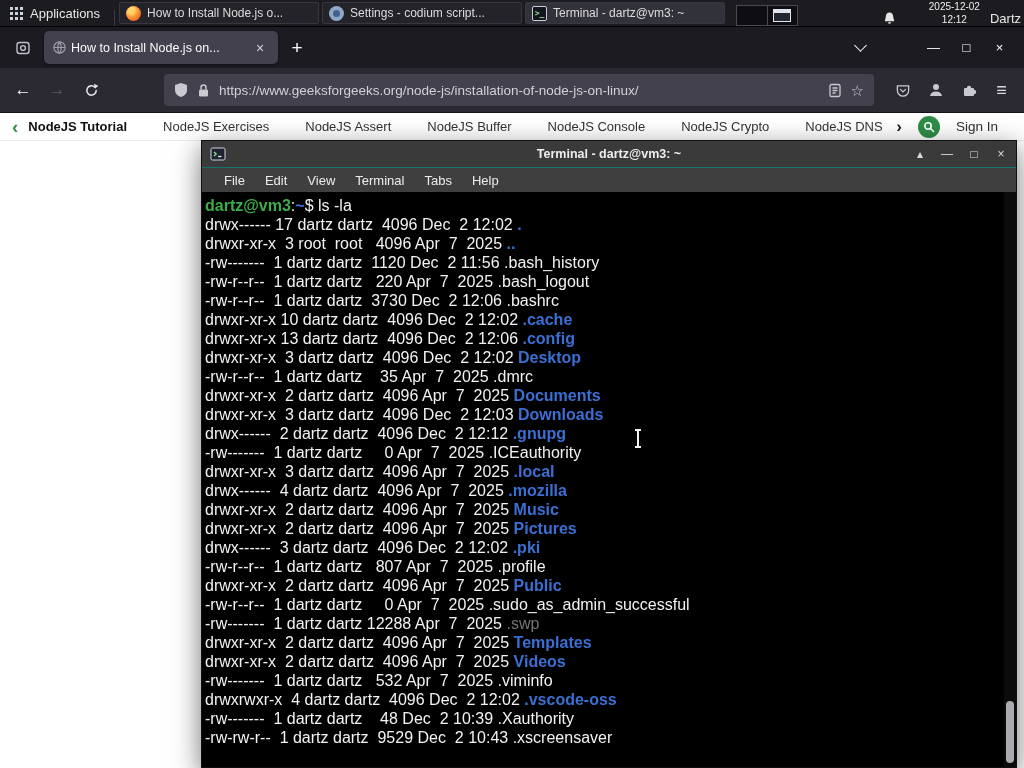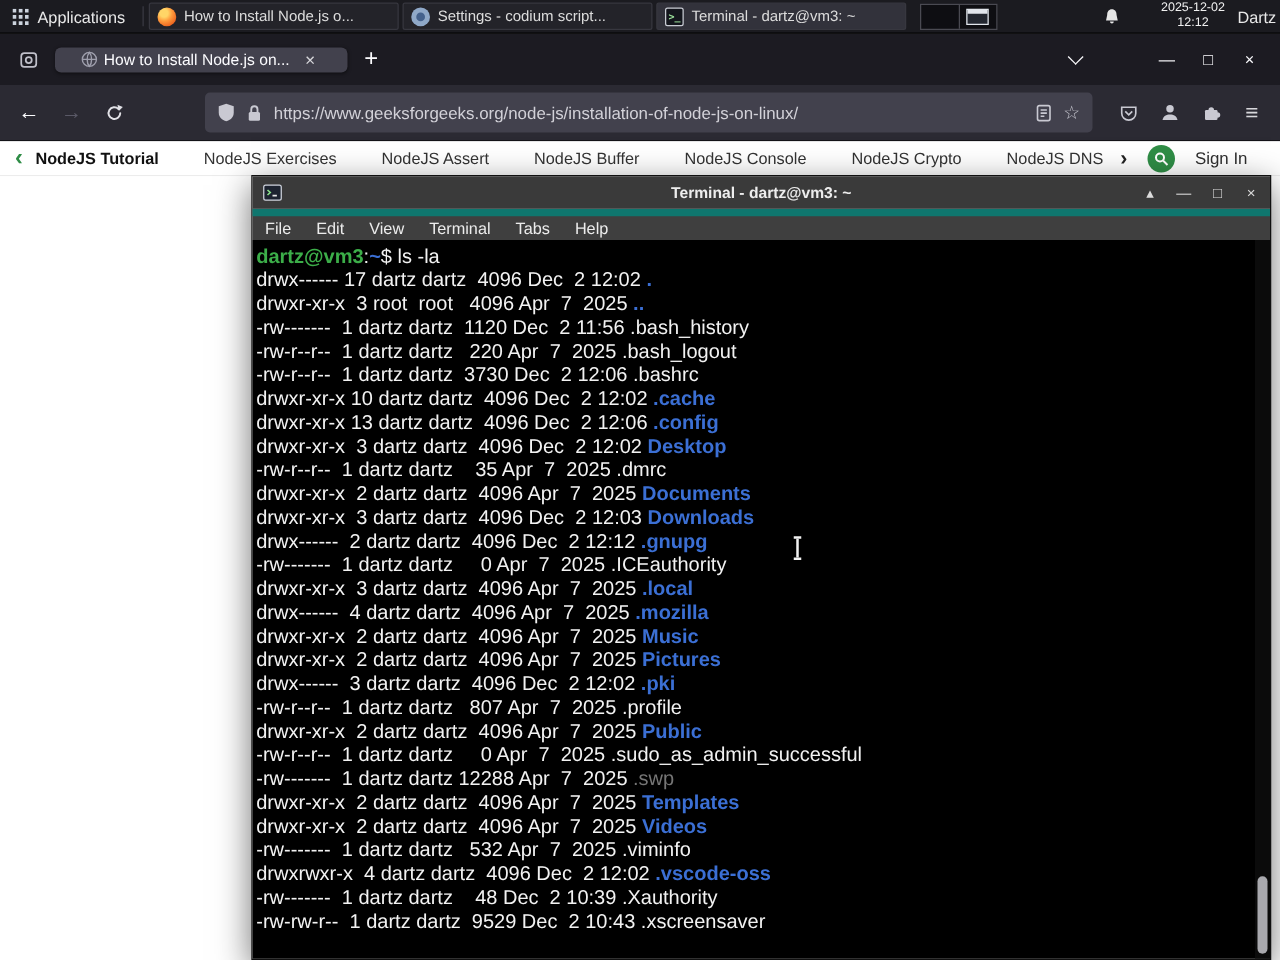--- a/index.html
+++ b/index.html
@@ -2,21 +2,21 @@
 <html style="--gfg-green: #2f8d46; --term-green: #3cae49; --term-blue: #3b6fd4; --term-dim: #757575; --term-fg: #f2f2f2;"><head>
 <meta charset="utf-8">
 <style>
   *{margin:0;padding:0;box-sizing:border-box}
   html,body{width:1024px;height:768px;background:#000}
   body{font-family:"Liberation Sans","DejaVu Sans",sans-serif}
   .screen{position:relative;width:1024px;height:768px;overflow:hidden;background:#fff}
 
   
   .panel{position:absolute;top:0;left:0;right:0;height:27px;background:#1b1b20;border-bottom:1px solid #000;
-         display:flex;align-items:center;color:#e8e8e8;z-index:60}
+         display:flex;align-items:flex-end;color:#e8e8e8;z-index:60}
   .apps-btn{display:flex;align-items:center;gap:7px;height:100%;padding:0 10px;font-size:13px;cursor:default}
   .panel-sep{width:1px;height:16px;background:#3a3a42;margin:0 4px}
   .taskbar{display:flex;gap:3px;height:100%;padding:2px 0;align-items:stretch}
   .task{width:200px;display:flex;align-items:center;gap:6px;padding:0 6px;background:#232329;
         border:1px solid #37373f;font-size:12px;color:#dcdcdc;overflow:hidden;border-radius:2px}
   .task.active{background:#32323b}
   .tlabel{white-space:nowrap;overflow:hidden}
   .ticon{flex:0 0 auto;width:15px;height:15px;display:flex;align-items:center;justify-content:center;border-radius:3px}
   .ticon-firefox{background:radial-gradient(circle at 35% 30%,#ffd567 0 22%,#ff9a3c 45%,#e3450f 95%);border-radius:50%}
   .ticon-settings{background:#8fa8c8;border-radius:50%;position:relative}
@@ -29,22 +29,22 @@
   .mini-window{width:18px;height:13px;border:1px solid #e2e6ec;background:#232730;position:relative}
   .mini-window::before{content:"";position:absolute;left:0;right:0;top:0;height:3px;background:#e2e6ec}
   .bell{margin-left:84px;display:flex;align-items:center}
   .clock{margin-left:32px;text-align:center;font-size:10px;line-height:1.25;color:#f0f0f0;white-space:nowrap}
   .user-label{margin-left:10px;font-size:13px;padding-right:3px;white-space:nowrap;overflow:hidden}
 
   
   .browser{position:absolute;top:27px;left:0;right:0;bottom:0;background:#fff}
   .tabbar{height:41px;background:#1c1b22;display:flex;align-items:center;padding:0 8px;color:#fbfbfe}
   .ff-view-btn{width:30px;height:30px;border-radius:4px;display:flex;align-items:center;justify-content:center}
-  .tab{width:234px;height:20px;background:#42414d;border-radius:5px;display:flex;align-items:center;gap:4px;
-       padding:0 20px;margin-left:6px;font-size:12.5px;box-shadow:0 1px 3px rgba(0,0,0,.45)}
+  .tab{width:234px;height:33px;background:#42414d;border-radius:5px;display:flex;align-items:center;gap:4px;
+       padding:0 8px;margin-left:6px;font-size:12.5px;box-shadow:0 1px 3px rgba(0,0,0,.45)}
   .tab-title{flex:1;white-space:nowrap;overflow:hidden;color:#fbfbfe}
   .tab-close{width:20px;height:20px;border-radius:3px;display:flex;align-items:center;justify-content:center;
        font-size:14px;color:#d7d7db}
   .newtab-btn{width:30px;height:30px;display:flex;align-items:center;justify-content:center;font-size:19px;
        color:#fbfbfe;margin-left:4px;border-radius:4px}
   .tabbar-right{margin-left:auto;display:flex;align-items:center}
   .alltabs-btn{width:30px;height:30px;display:flex;align-items:center;justify-content:center;margin-right:42px}
   .chev-down{width:9px;height:9px;border-right:1.6px solid #fbfbfe;border-bottom:1.6px solid #fbfbfe;
        transform:rotate(45deg);margin-top:-5px}
   .win-btn{width:33px;height:30px;display:flex;align-items:center;justify-content:center;font-size:13px;color:#fbfbfe}
@@ -74,22 +74,22 @@
 
   
   .terminal{position:absolute;left:201px;top:140px;width:816px;height:628px;z-index:40;
        display:flex;flex-direction:column;border:1px solid #101010;box-shadow:0 8px 26px rgba(0,0,0,.55)}
   .t-titlebar{height:26px;background:#3a3a3a;display:flex;align-items:center;padding:0 8px;
        flex:0 0 auto;position:relative}
   .t-icon{width:16px;height:16px;margin-right:6px;z-index:2;display:flex}
   .t-title{position:absolute;left:0;right:0;text-align:center;font-size:12.5px;font-weight:700;color:#ededed}
   .t-btns{margin-left:auto;display:flex;gap:13px;color:#dcdcdc;font-size:12px;z-index:2}
   .t-btn{width:14px;text-align:center;line-height:26px}
-  .t-menubar{height:25px;background:#3f3f3f;border-top:6px solid #0f766e;display:flex;align-items:center;
-       padding:0 0;flex:0 0 auto}
+  .t-menubar{height:25px;background:#3f3f3f;border-top:1px solid #0f766e;display:flex;align-items:center;
+       padding:0 12px;flex:0 0 auto}
   .menu-item{padding:0 10px;font-size:13px;color:#ececec}
   .t-content{flex:1;background:#000;position:relative;overflow:hidden;
        font-family:Liberation Sans, sans-serif;font-size:16px;line-height:19px;
        color:var(--term-fg);padding:4px 14px 0 3px}
   .term-line{height:19px;white-space:pre}
   .term-line span{white-space:pre}
   .c-green{color:var(--term-green);font-weight:700}
   .c-dir{color:var(--term-blue);font-weight:700}
   .c-dim{color:var(--term-dim)}
   .c-plain{color:var(--term-fg)}

